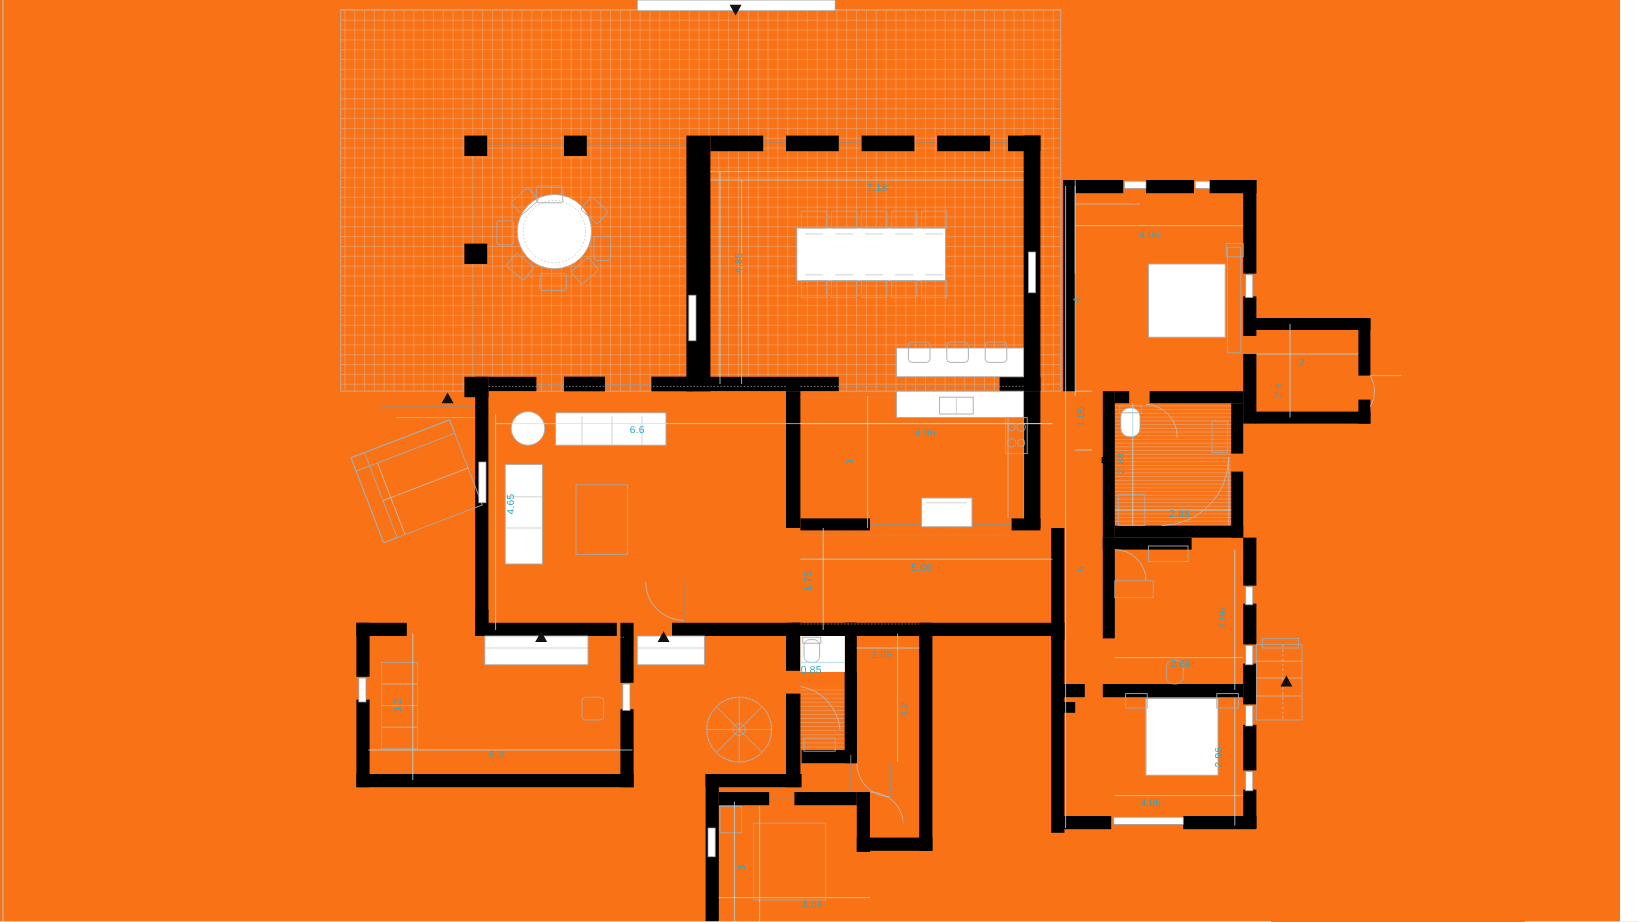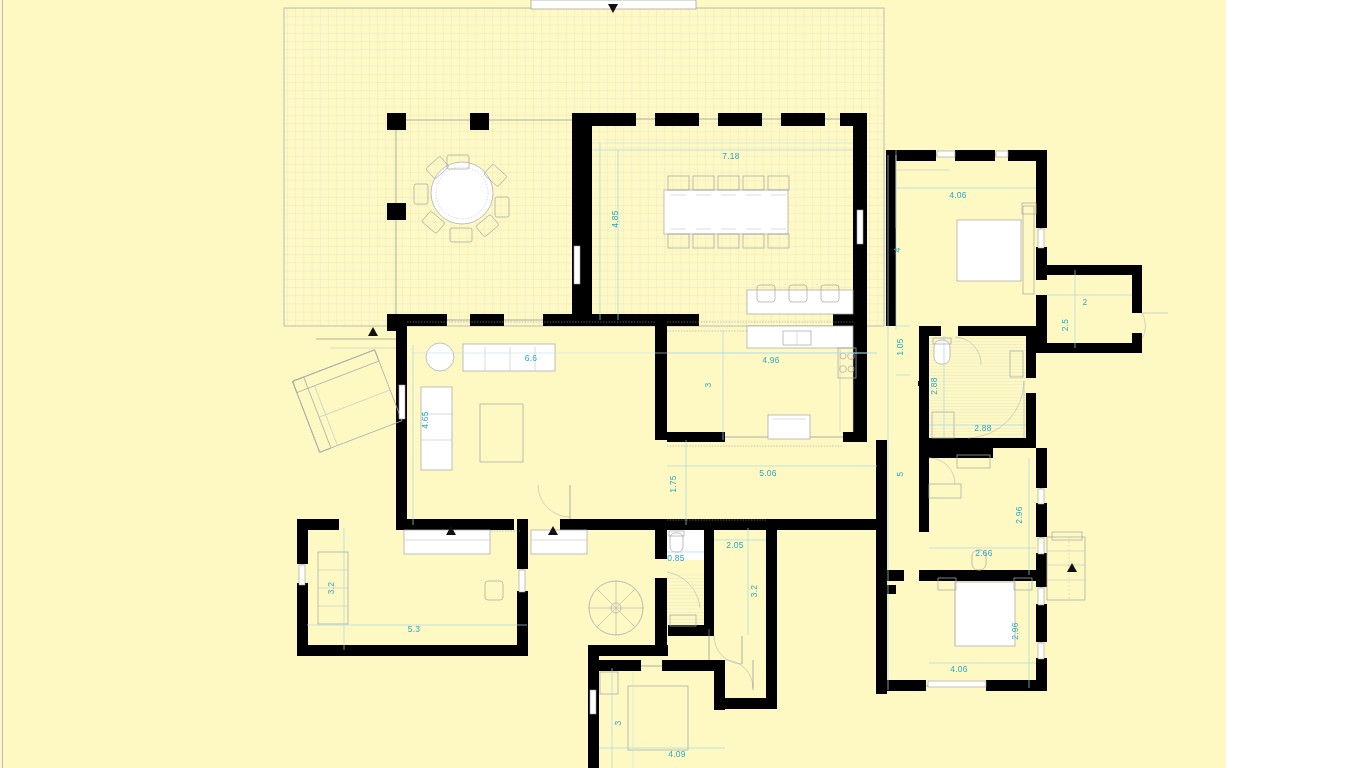--- a/index.html
+++ b/index.html
@@ -6,23 +6,23 @@
     margin: 0;
     padding: 0;
     background: #ffffff;
     width: 1366px;
     height: 768px;
     overflow: hidden;
     font-family: "Liberation Sans", sans-serif;
   }
   #plan-root {
     position: relative;
-    width: 1226px;
+    width: 1350px;
     height: 768px;
-    background: #fef9c3;
+    background: #f97316;
   }
   #left-rule {
     position: absolute;
     left: 2px; top: 0;
     width: 1px; height: 768px;
     background: #b8b8b8;
   }
   svg#floorplan {
     position: absolute;
     left: 0; top: 0;

